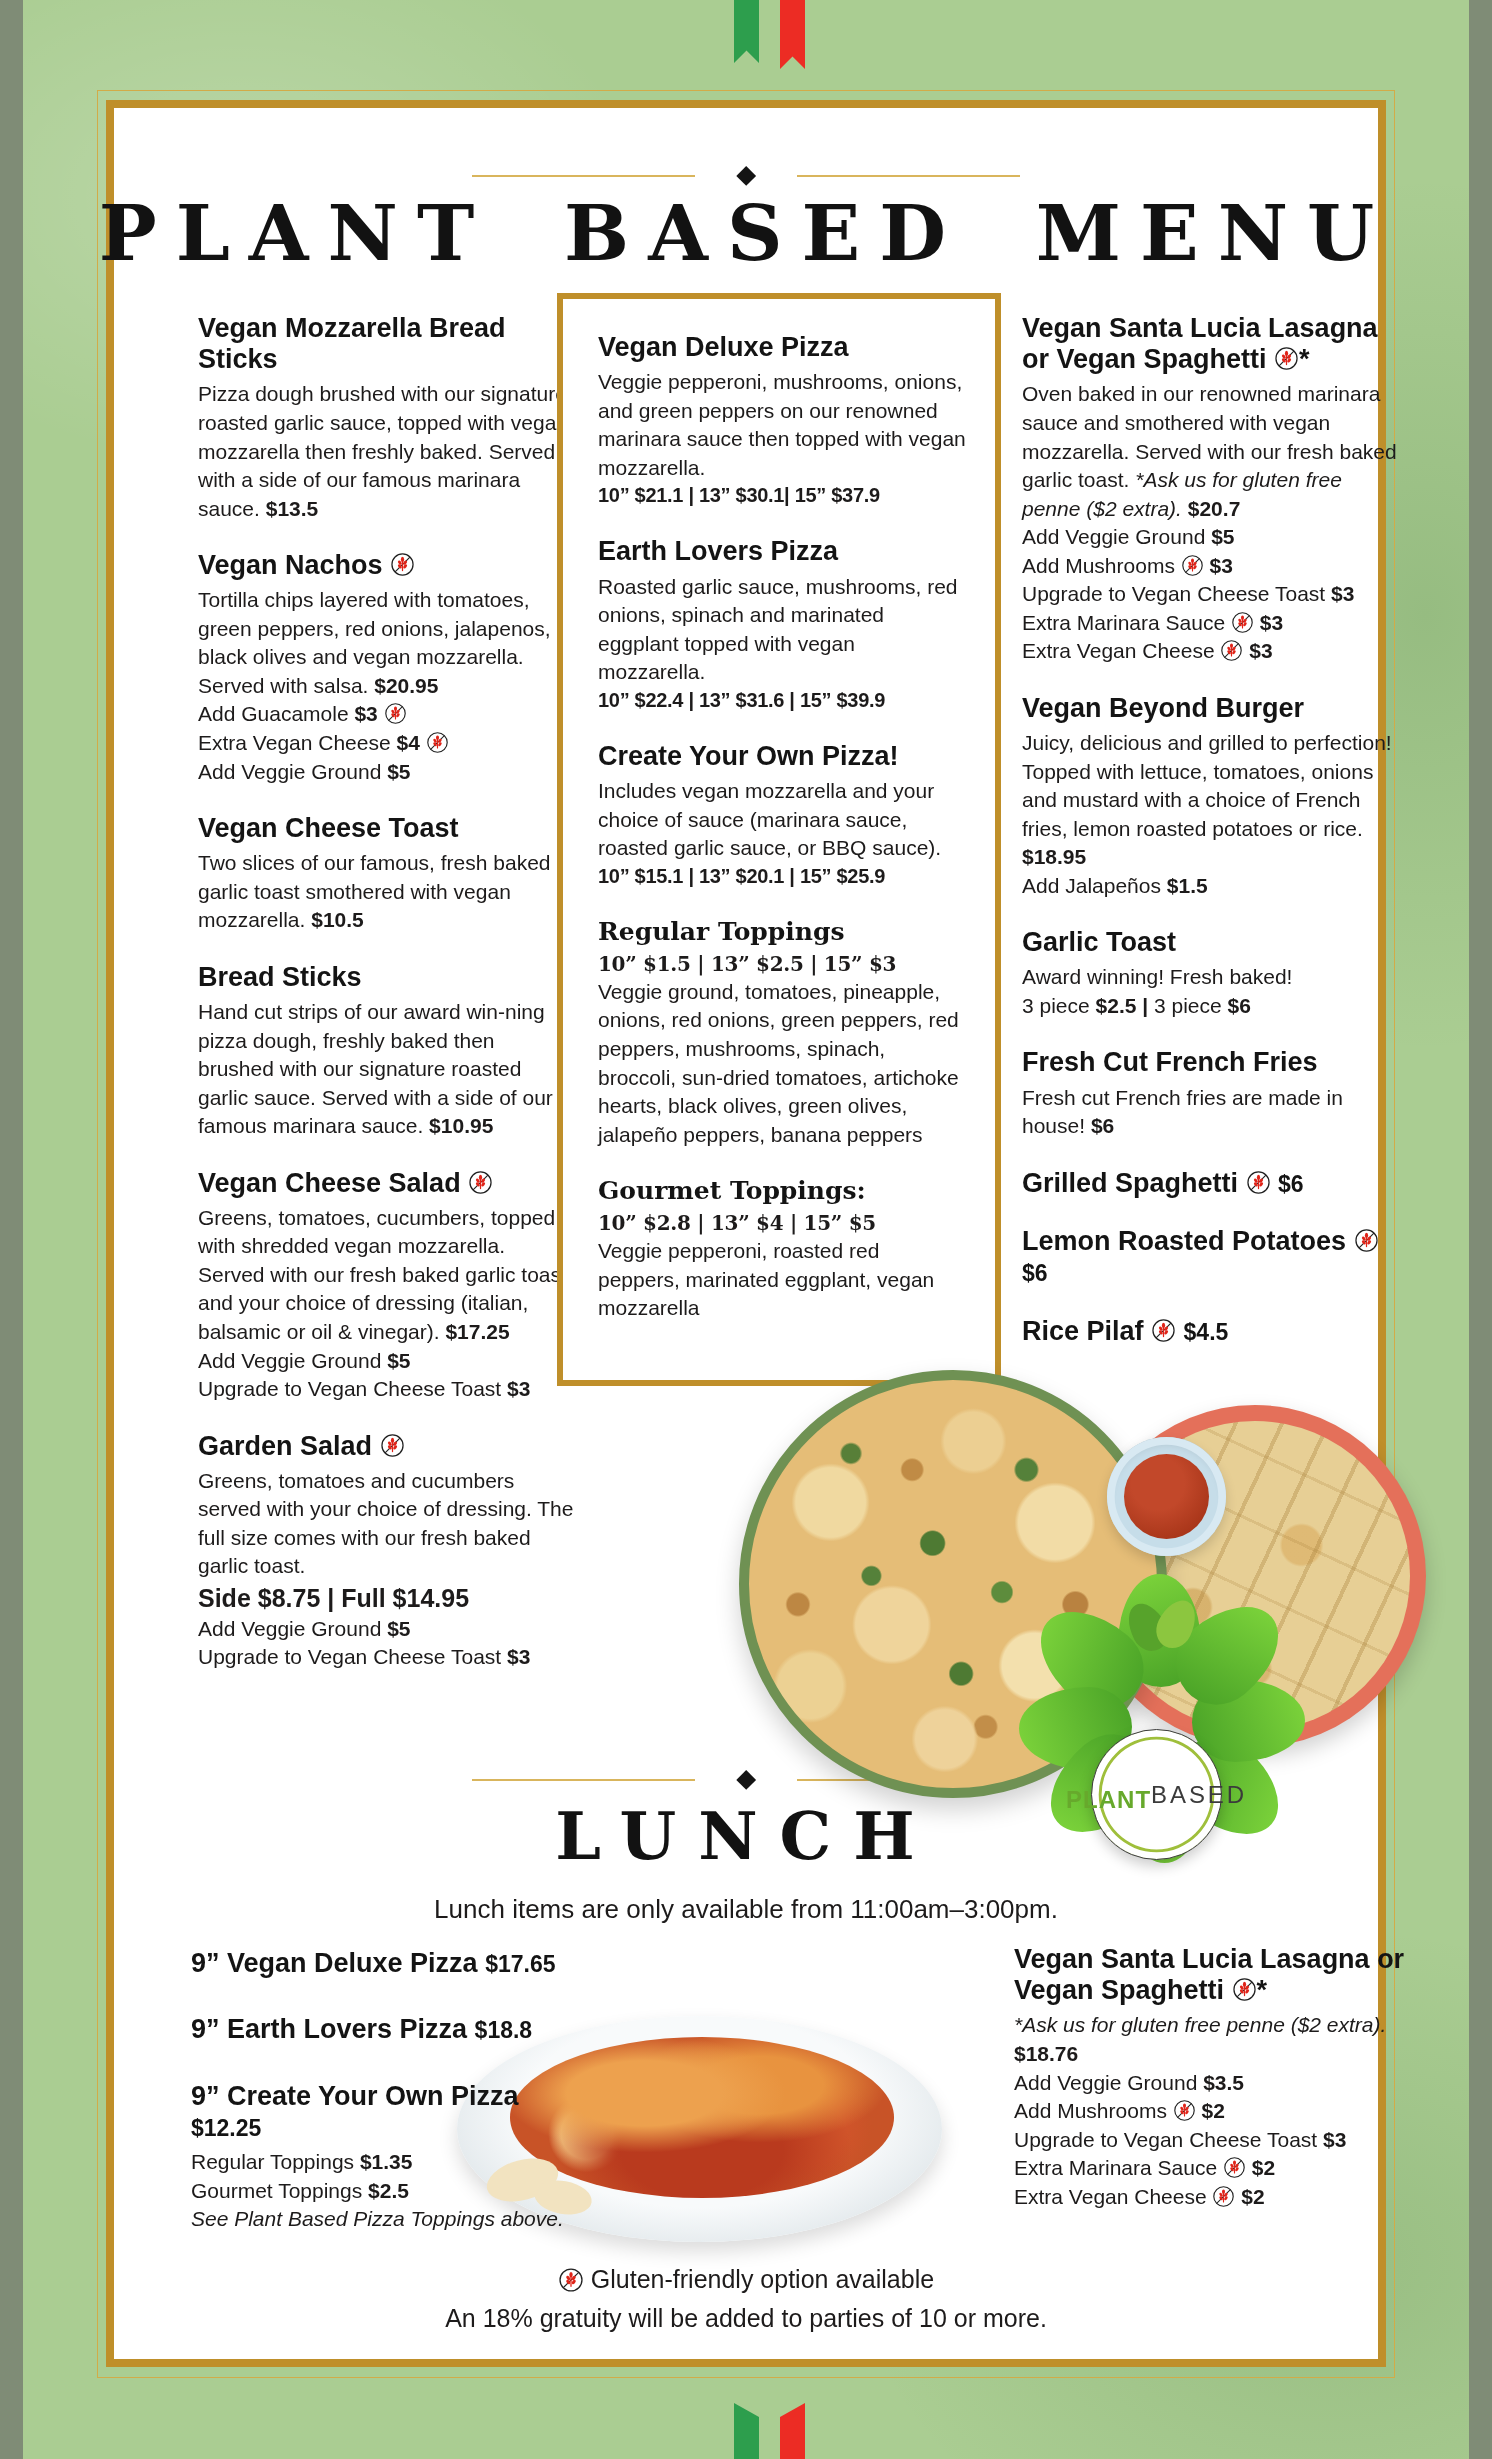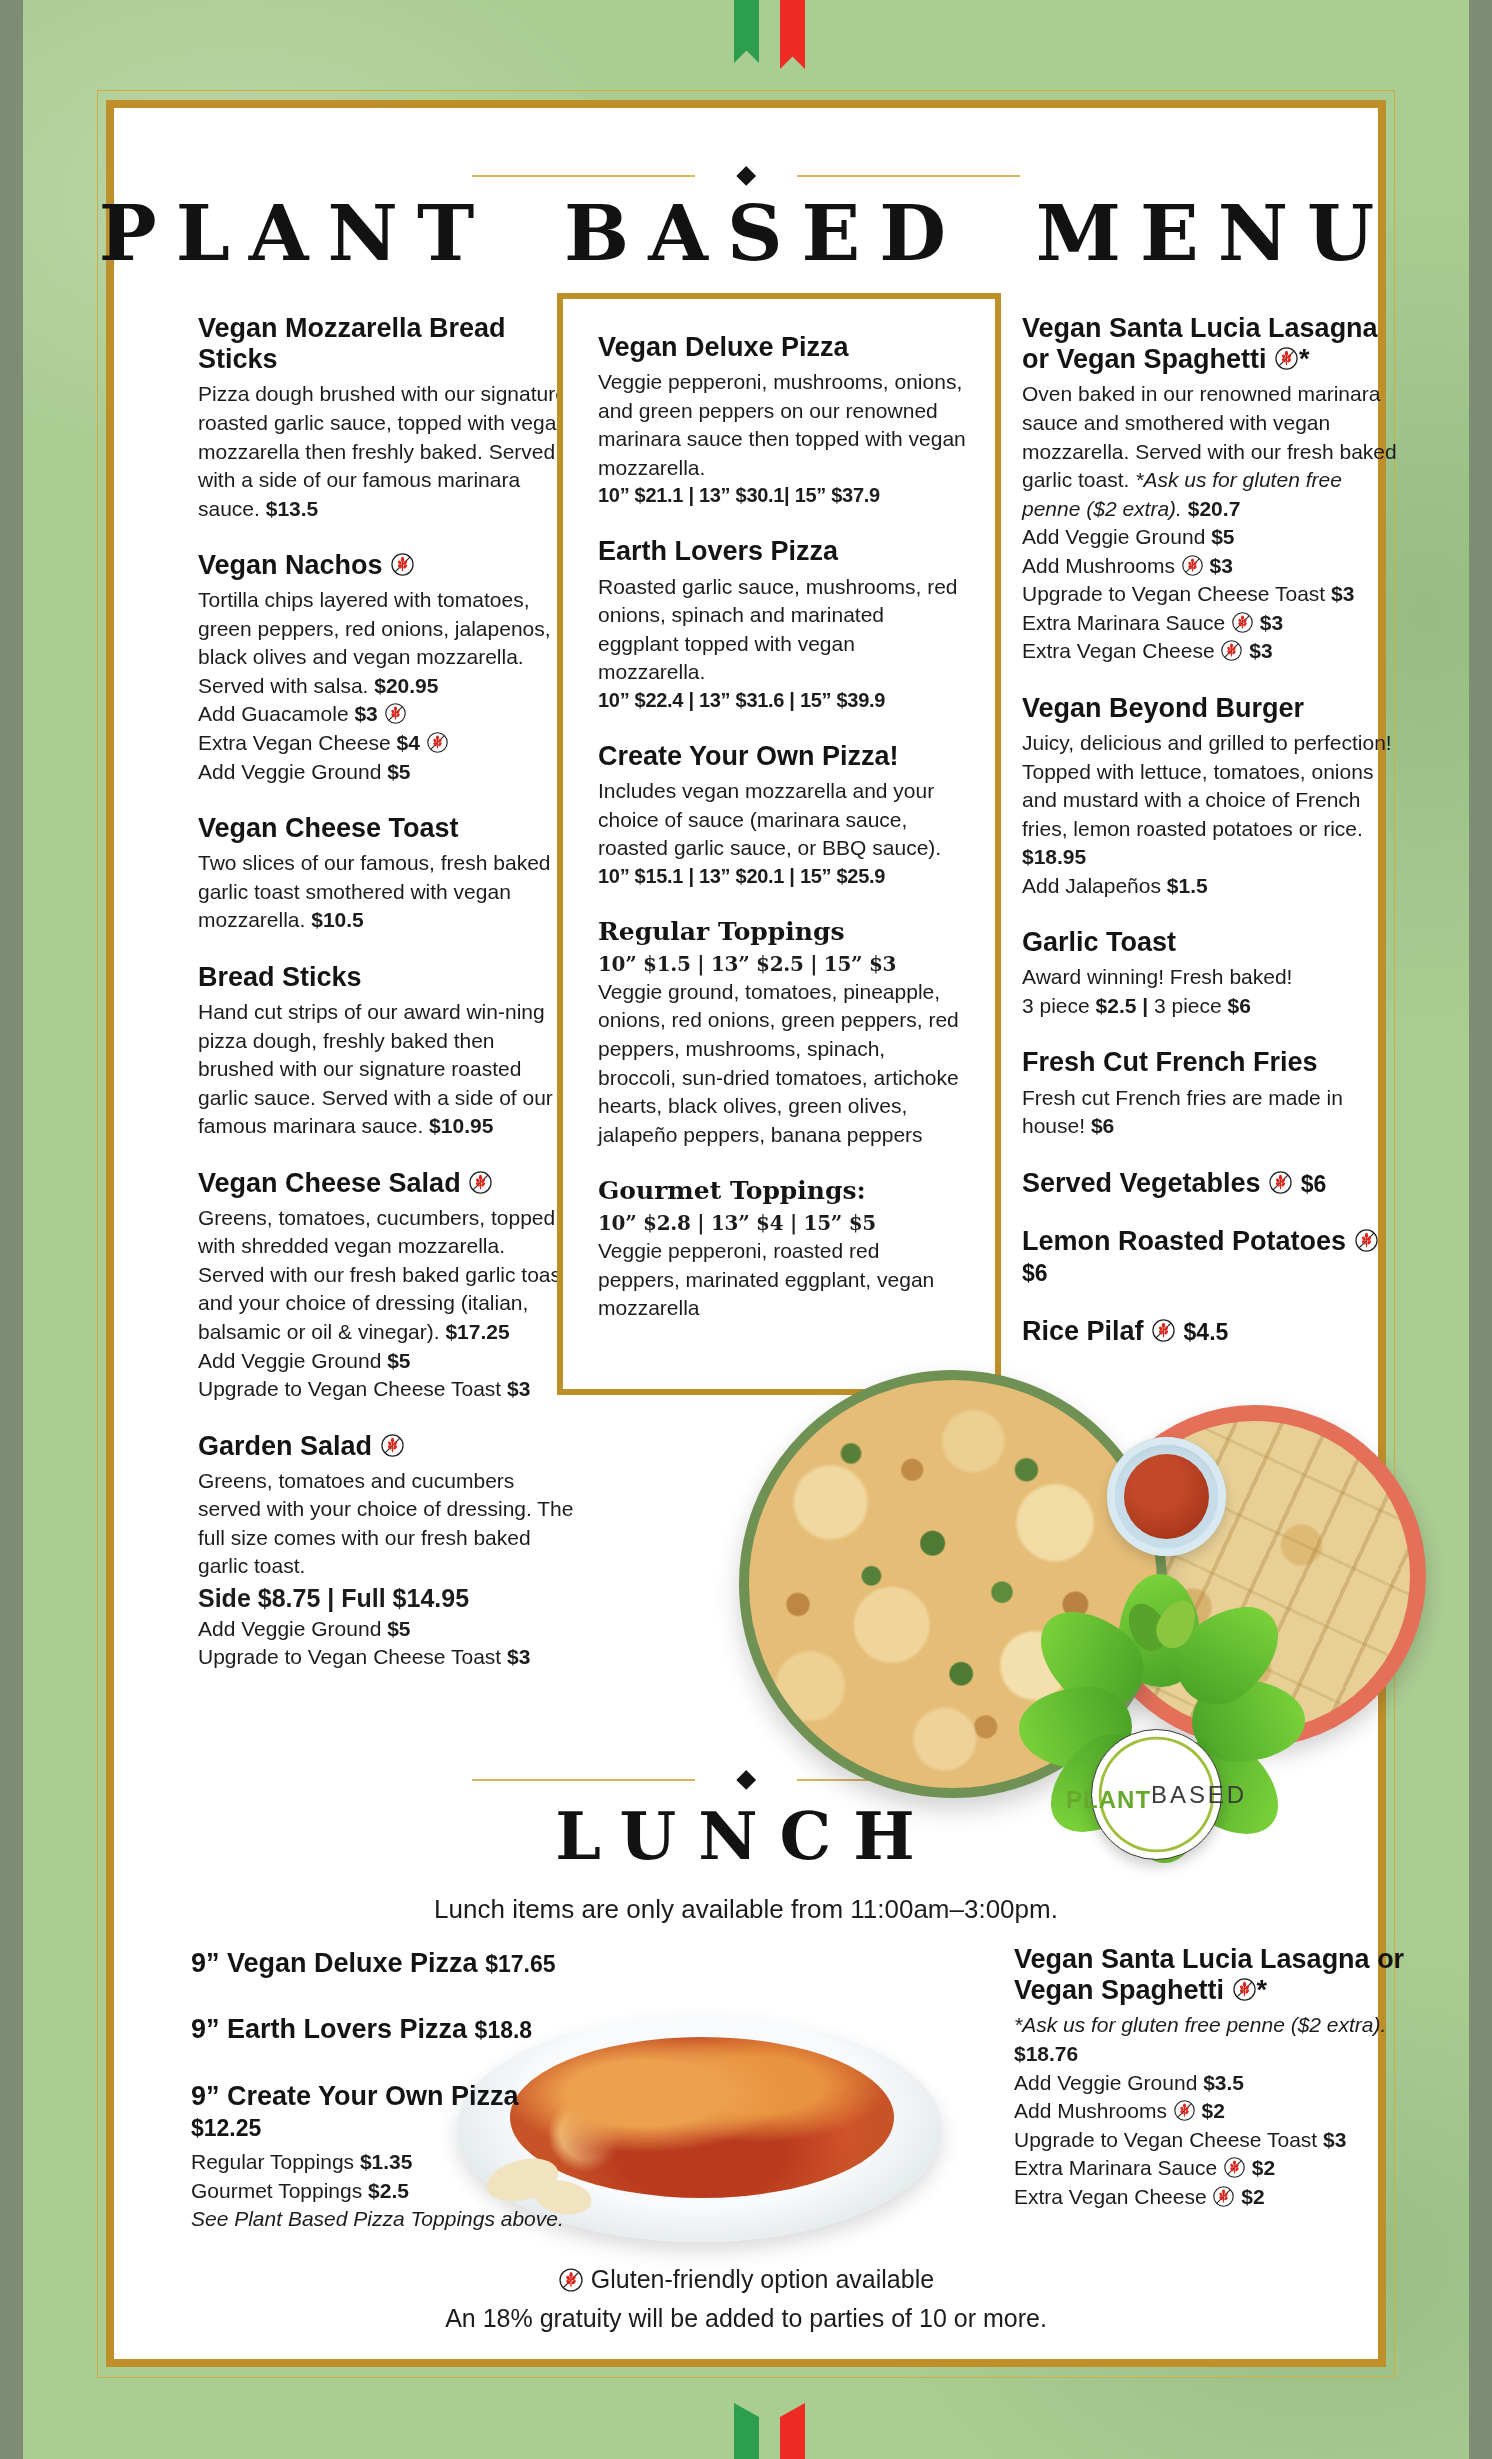--- a/index.html
+++ b/index.html
@@ -29,21 +29,21 @@
   .divider .dline{width:223px;height:1.9px;background:#d9b55c;}
   .divider .diamond{width:14.4px;height:14.4px;background:#141414;transform:rotate(45deg);margin:0 44px;}
   .big-title{position:absolute;left:0;right:0;text-align:center;font-family:"DejaVu Serif", serif;font-weight:bold;color:#121212;z-index:4;}
   .main-title{top:188px;font-size:77px;letter-spacing:19px;word-spacing:25px;}
   .lunch-title{top:1798px;font-size:65px;letter-spacing:22px;}
   .lunch-sub{position:absolute;top:1894px;left:0;right:0;text-align:center;font-size:26px;color:#1d1b1b;z-index:4;}
   
   .col{position:absolute;z-index:5;}
   .col-left{left:163px;top:313px;width:377px;margin-left:12px;}
   .col-right{left:999px;top:313px;width:380px;}
-  .box{left:534px;top:293px;width:444px;min-height:1079px;border:6.7px solid #bf8f2a;background:#fff;box-sizing:border-box;padding:33px 29px 39px 35px;}
+  .box{left:534px;top:293px;width:444px;min-height:1079px;border:6.7px solid #bf8f2a;background:#fff;box-sizing:border-box;padding:33px 29px 30px 35px;}
   .menu-item{margin-bottom:27px;}
   .item-title{font-size:27px;font-weight:bold;line-height:1.16;color:#141414;margin-bottom:4.8px;}
   .slab-title{font-family:"DejaVu Serif", serif;font-size:25px;}
   .item-line{font-size:21px;line-height:1.36;}
   .item-line .b{font-weight:bold;}
   .item-line .i, .i{font-style:italic;}
   .item-line .slab{font-family:"DejaVu Serif", serif;}
   .item-line .lg{font-size:25px;font-weight:bold;}
   .nw{white-space:nowrap;font-size:20px;letter-spacing:-0.3px;}
   .price{font-size:23px;font-weight:bold;}
@@ -317,21 +317,21 @@
       <div class="menu-item">
         <div class="item-title"><span>Garlic Toast</span></div>
         <div class="item-line"><span>Award winning! Fresh baked!</span></div>
         <div class="item-line"><span>3 piece </span><span class="b">$2.5</span><span class="b"> | </span><span>3 piece </span><span class="b">$6</span></div>
       </div>
       <div class="menu-item">
         <div class="item-title"><span>Fresh Cut French Fries</span></div>
         <div class="item-line"><span>Fresh cut French fries are made in house! </span><span class="b">$6</span></div>
       </div>
       <div class="menu-item">
-        <div class="item-title"><span>Served Vegetables </span><span class="gf"><svg viewBox="0 0 32 32">
+        <div class="item-title"><span>Grilled Spaghetti </span><span class="gf"><svg viewBox="0 0 32 32">
               <circle cx="16" cy="16" r="13.5" fill="none" stroke="#222" stroke-width="1.6"></circle>
               <line x1="6.5" y1="25.5" x2="25.5" y2="6.5" stroke="#222" stroke-width="1.4"></line>
               <g fill="#e02318">
                 <ellipse cx="16" cy="9.5" rx="2.1" ry="3.4"></ellipse>
                 <ellipse transform="rotate(-38 12.6 13.6)" cx="12.6" cy="13.6" rx="1.9" ry="3.1"></ellipse>
                 <ellipse transform="rotate(38 19.4 13.6)" cx="19.4" cy="13.6" rx="1.9" ry="3.1"></ellipse>
                 <ellipse transform="rotate(-38 12.6 18.4)" cx="12.6" cy="18.4" rx="1.9" ry="3.1"></ellipse>
                 <ellipse transform="rotate(38 19.4 18.4)" cx="19.4" cy="18.4" rx="1.9" ry="3.1"></ellipse>
                 <rect x="15.2" y="10" width="1.6" height="14.5" rx="0.8"></rect>
               </g>

